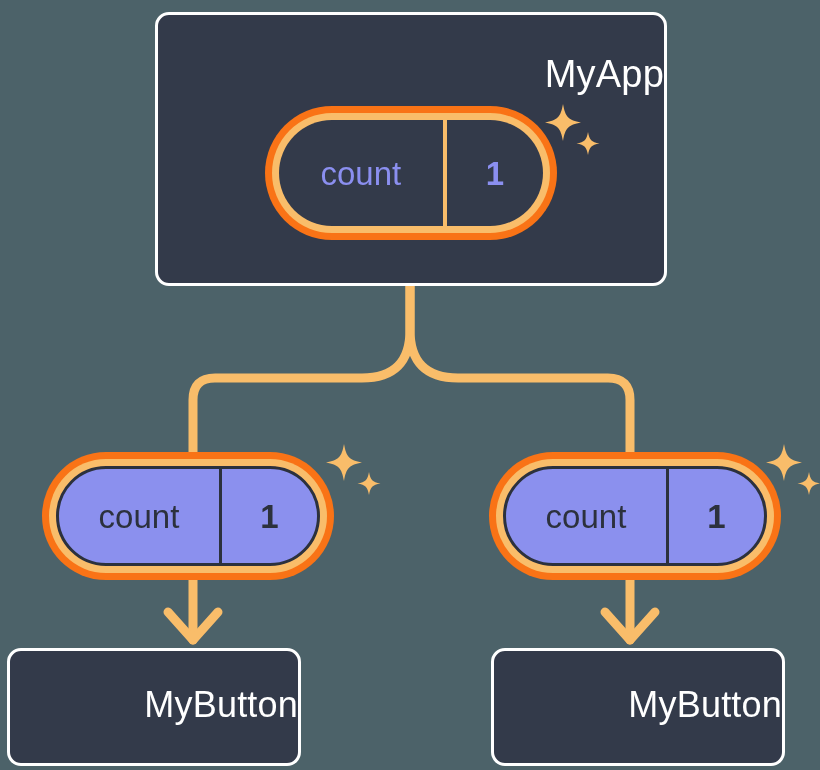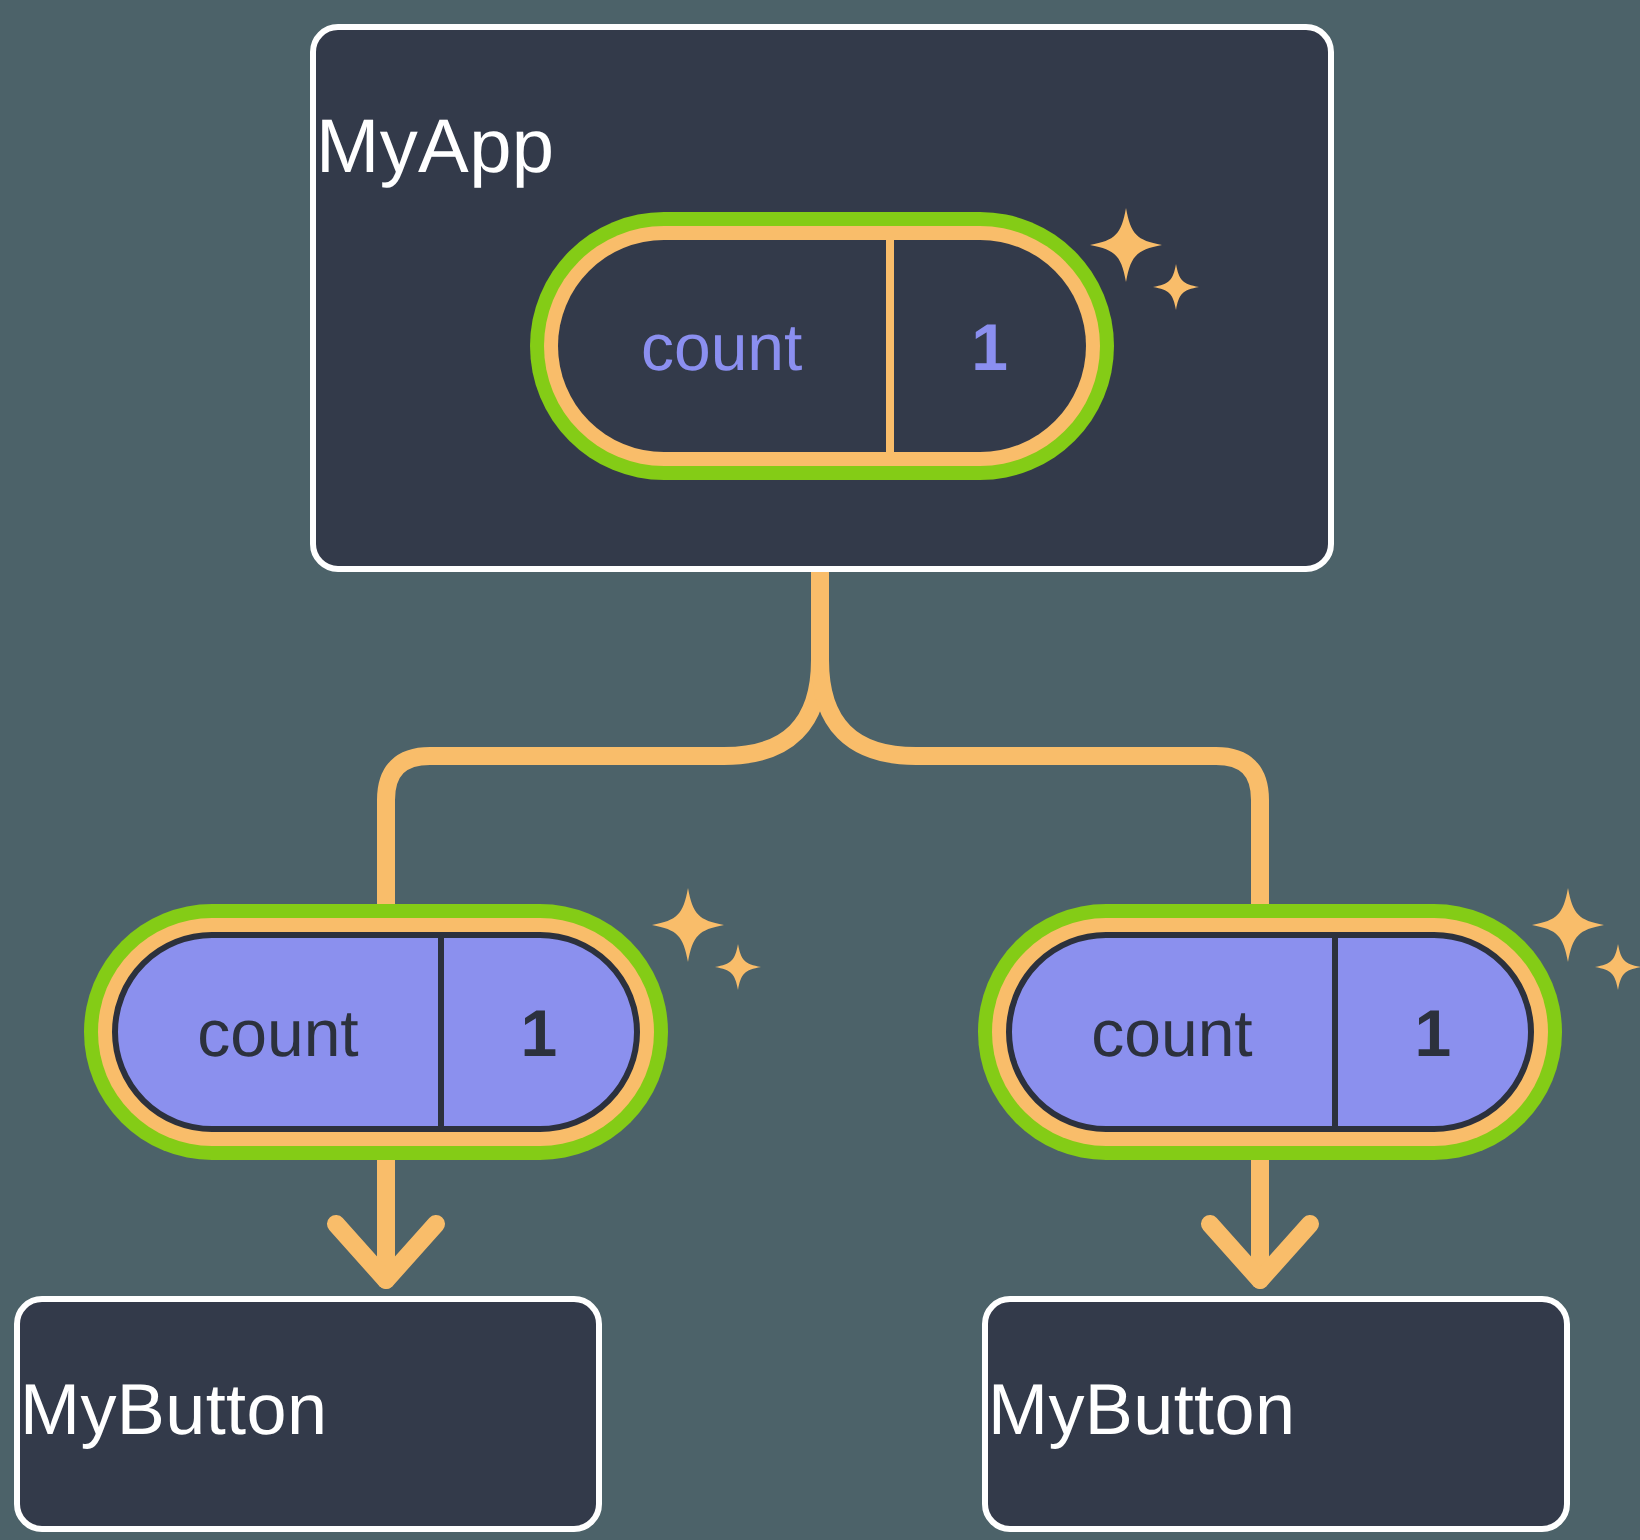--- a/index.html
+++ b/index.html
@@ -32,21 +32,21 @@
     position: absolute;
     box-sizing: border-box;
     background: #333a4a;
     border: 3px solid #ffffff;
     border-radius: 14px;
   }
   .comp-title {
     position: absolute;
     left: 0;
     width: 100%;
-    text-align: left;
+    text-align: right;
     color: #ffffff;
     font-weight: 400;
     letter-spacing: 0.2px;
   }
 
   #box-myapp {
     left: 155px;
     top: 12px;
     width: 512px;
     height: 274px;
@@ -66,21 +66,21 @@
   .box-mybutton .comp-title {
     top: 33px;
     font-size: 36px;
   }
 
   
   .pill {
     position: absolute;
     box-sizing: border-box;
     border-radius: 999px;
-    background: #84cc16;          
+    background: #f97316;          
     padding: 7px;
   }
   .pill-mid {
     box-sizing: border-box;
     width: 100%;
     height: 100%;
     border-radius: 999px;
     background: #f9bd6a;          
     padding: 7px;
   }

